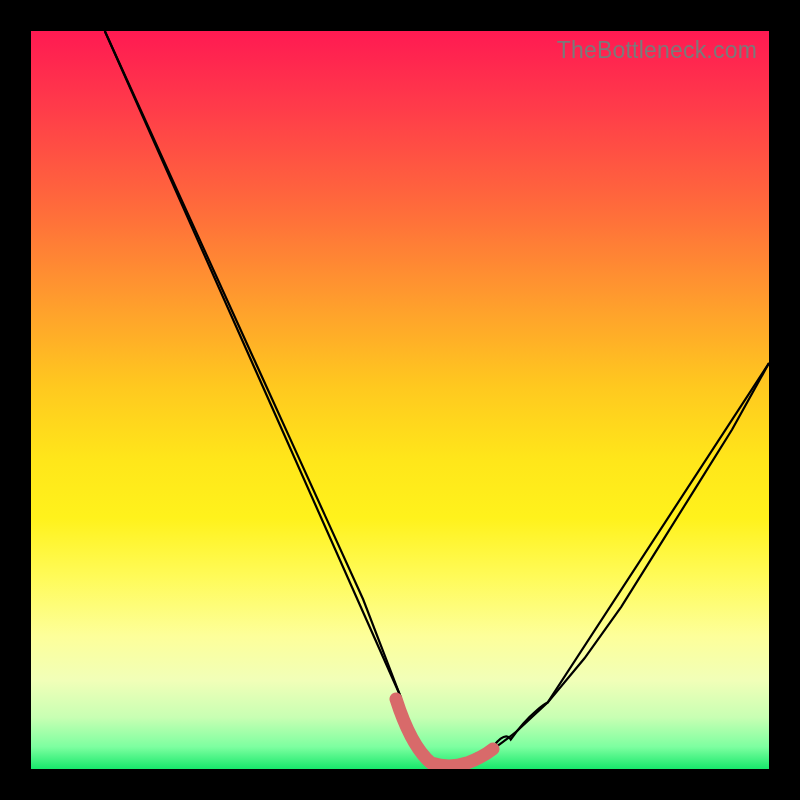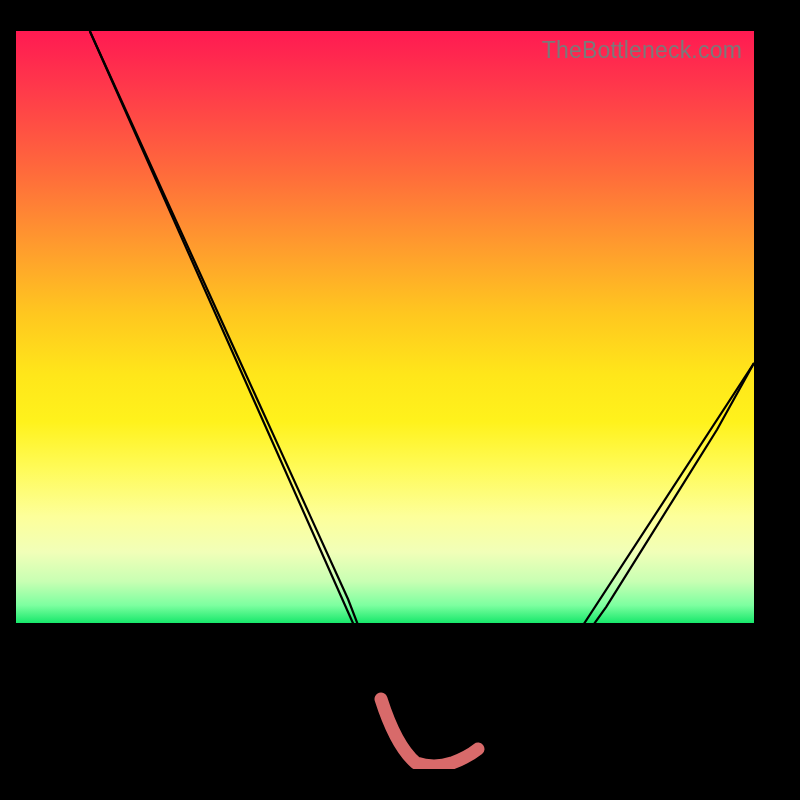--- a/index.html
+++ b/index.html
@@ -14,24 +14,24 @@
   .frame {
     position: absolute;
     left: 0;
     top: 0;
     width: 800px;
     height: 800px;
     background: #000;
   }
   .plot {
     position: absolute;
-    left: 16px;
+    left: 31px;
     top: 31px;
     width: 738px;
-    height: 592px;
+    height: 738px;
     background: linear-gradient(to bottom,
       #ff1a52 0%,
       #ff3a4a 10%,
       #ff6b3b 24%,
       #ff9a2e 36%,
       #ffc81f 48%,
       #ffe61a 58%,
       #fff21c 66%,
       #fffb59 74%,
       #fdff9a 82%,

